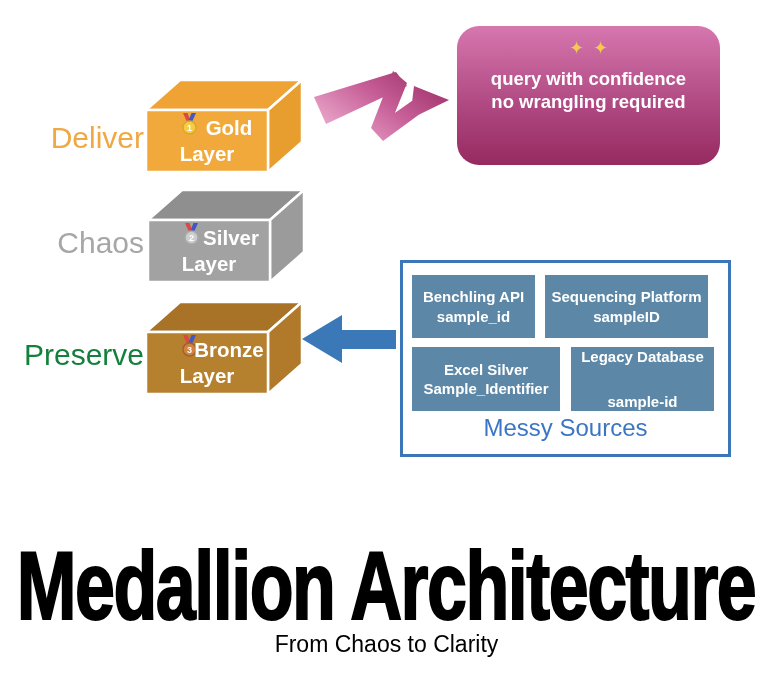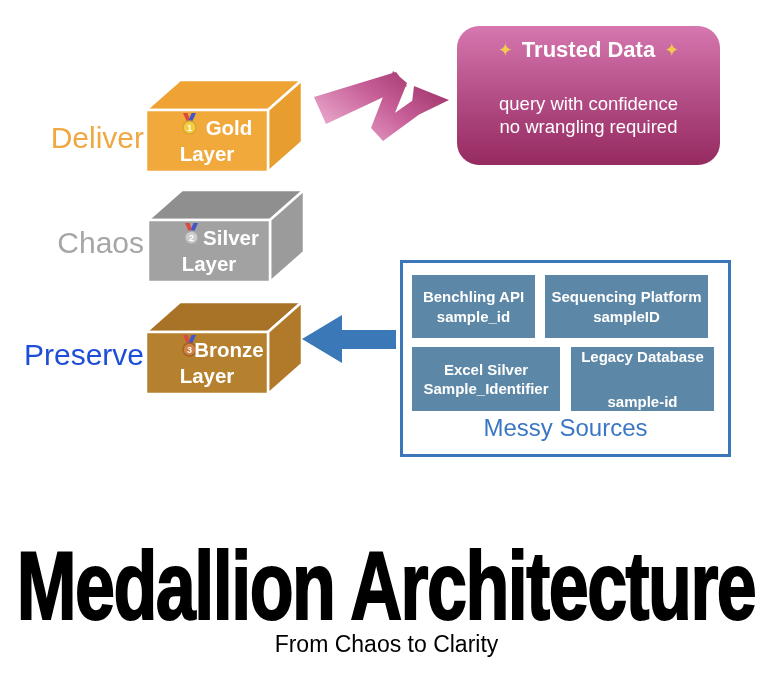--- a/index.html
+++ b/index.html
@@ -7,21 +7,21 @@
     position:relative;width:773px;height:678px;background:#ffffff;
     overflow:hidden;font-family:"Liberation Sans",sans-serif;
   }
   
   .action-label{
     position:absolute;left:0;width:136px;text-align:right;
     font-size:30px;line-height:1;white-space:nowrap;padding-left:8px;
   }
   .action-deliver{top:123px;color:#F0A843;}
   .action-clean{top:228px;color:#A6A6A6;}
-  .action-preserve{top:340px;color:#1d4ed8;}
+  .action-preserve{top:340px;color:#15803d;}
   
   .layer-box{position:absolute;}
   .layer-box.gold{left:144px;top:76px;}
   .layer-box.silver{left:146px;top:186px;}
   .layer-box.bronze{left:144px;top:298px;}
   .face{stroke:#ffffff;stroke-width:2.5;stroke-linejoin:round;}
   .gold .face-top{fill:#EFA335;} .gold .face-side{fill:#E79E2F;} .gold .face-front{fill:#F1A93C;}
   .silver .face-top{fill:#8F8F8F;} .silver .face-side{fill:#9B9B9B;} .silver .face-front{fill:#A2A2A2;}
   .bronze .face-top{fill:#A97327;} .bronze .face-side{fill:#B07A2A;} .bronze .face-front{fill:#B6812F;}
   .layer-text{fill:#ffffff;font-weight:bold;font-size:20.5px;text-anchor:middle;
@@ -40,21 +40,21 @@
     position:absolute;left:457px;top:26px;width:263px;height:139px;
     border-radius:22px;background:linear-gradient(180deg,#D677AF 0%,#B14A83 55%,#952A5F 100%);
     color:#ffffff;
   }
   .trusted-title{
     margin-top:13px;display:flex;justify-content:center;align-items:center;gap:9px;
     font-size:22px;font-weight:bold;line-height:1;
   }
   .sparkle{color:#F2CB4E;font-size:18px;font-weight:normal;}
   .trusted-body{
-    margin-top:31px;text-align:center;font-size:18.5px;font-weight:normal;line-height:1.25;
+    margin-top:10px;text-align:center;font-size:18.5px;font-weight:bold;line-height:1.25;
   }
   
   .messy-panel{
     position:absolute;left:400px;top:260px;width:331px;height:197px;
     background:#ffffff;border:3px solid #3B76B8;box-sizing:border-box;
   }
   .source-box{
     position:absolute;background:#5C87A6;color:#ffffff;font-weight:bold;font-size:15px;
     line-height:1.3;display:flex;flex-direction:column;justify-content:center;
     align-items:center;text-align:center;
@@ -142,21 +142,20 @@
     </defs>
     <path fill="url(#pinkGrad)" d="M4,35 L86,10 L97,24 L16,62 Z
              M83,9 L97,21 L74,78 L61,66 Z
              M62,67 L109,34 L118,46 L73,79 Z
              M104,24 L139,38 L100,57 Z"></path>
   </svg>
 
   <div class="trusted-card">
     <div class="trusted-title">
       <span class="sparkle">✦</span>
-      <span>Trusted Data</span>
       <span class="sparkle">✦</span>
     </div>
     <div class="trusted-body">
       <div>query with confidence</div>
       <div>no wrangling required</div>
     </div>
   </div>
 
   <svg class="blue-arrow" width="98" height="52" viewBox="0 0 98 52">
     <polygon points="2,26 42,2 42,17 96,17 96,36 42,36 42,50" fill="#3B78B8"></polygon>

